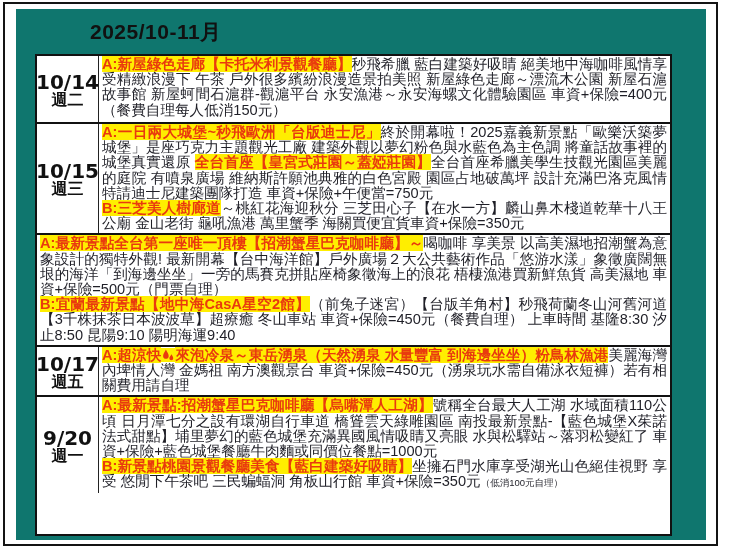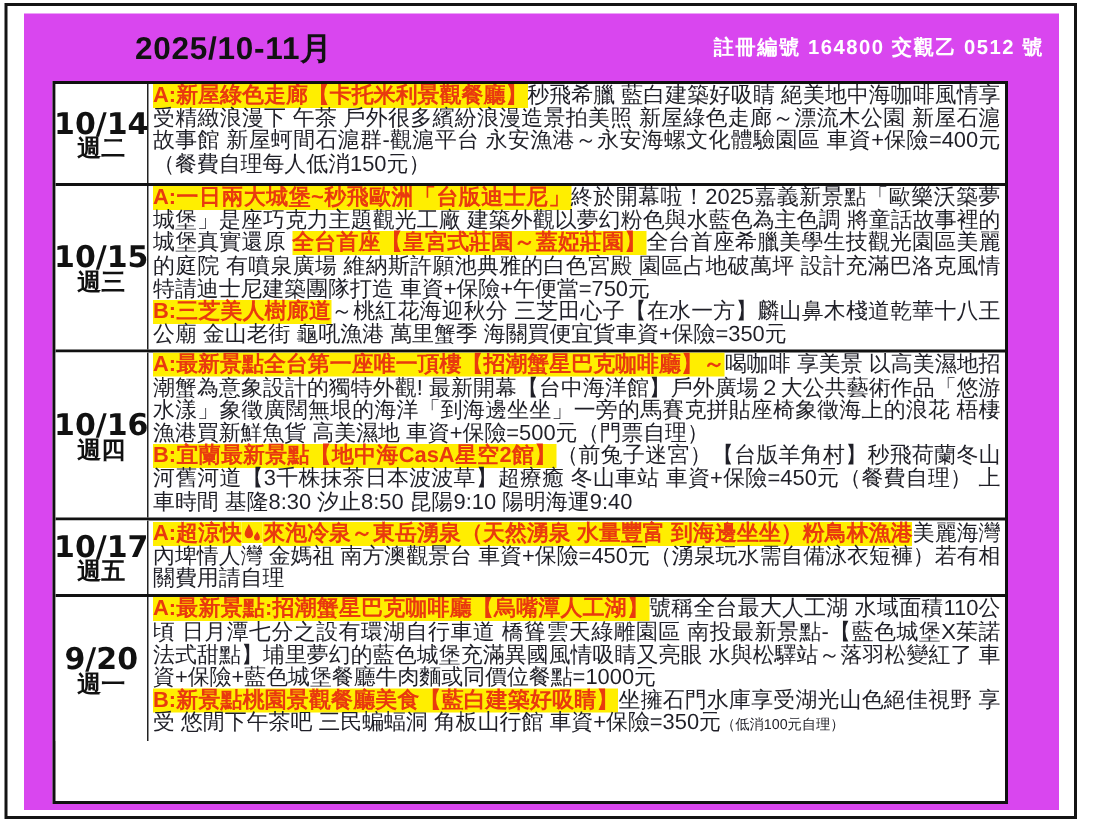--- a/index.html
+++ b/index.html
@@ -32,47 +32,42 @@
   .plain { color:#1f1f27; }
   .small { font-size:9.5px; color:#1f1f27; }
   .drops { display:inline-block; vertical-align:-2px; }
   .drops svg { display:block; }
 </style>
 </head>
 <body>
 
 <div class="page">
   <div class="outer-border"></div>
-  <div class="frame" style="background: #d946ef;">
+  <div class="frame" style="background: #0f766e;">
     <div class="band">
       <span class="period">2025/10-11月</span>
-      <span class="reg">註冊編號 164800 交觀乙 0512 號</span>
     </div>
     <div class="panel">
   <div class="row" style="min-height: 66px;">
     <div class="date-cell">
       <span class="date-num">10/14</span>
       <span class="date-wd">週二</span>
     </div>
     <div class="content-cell"><span class="hl">A:新屋綠色走廊【卡托米利景觀餐廳】</span><span class="plain">秒飛希臘 藍白建築好吸睛 絕美地中海咖啡風情享受精緻浪漫下 午茶 戶外很多繽紛浪漫造景拍美照 新屋綠色走廊～漂流木公園 新屋石滬故事館 新屋蚵間石滬群-觀滬平台 永安漁港～永安海螺文化體驗園區 車資+保險=400元（餐費自理每人低消150元）</span></div>
   </div>
 
   <div class="row" style="min-height: 106px;">
     <div class="date-cell">
       <span class="date-num">10/15</span>
       <span class="date-wd">週三</span>
     </div>
     <div class="content-cell"><span class="hl">A:一日兩大城堡~秒飛歐洲「台版迪士尼」</span><span class="plain">終於開幕啦！2025嘉義新景點「歐樂沃築夢城堡」是座巧克力主題觀光工廠 建築外觀以夢幻粉色與水藍色為主色調 將童話故事裡的城堡真實還原 </span><span class="hl">全台首座【皇宮式莊園～蓋婭莊園】</span><span class="plain">全台首座希臘美學生技觀光園區美麗的庭院 有噴泉廣場 維納斯許願池典雅的白色宮殿 園區占地破萬坪 設計充滿巴洛克風情 特請迪士尼建築團隊打造 車資+保險+午便當=750元</span><br><span class="hl">B:三芝美人樹廊道</span><span class="plain">～桃紅花海迎秋分 三芝田心子【在水一方】麟山鼻木棧道乾華十八王公廟 金山老街 龜吼漁港 萬里蟹季 海關買便宜貨車資+保險=350元</span></div>
   </div>
 
   <div class="row" style="min-height: 106px;">
-    <div class="date-cell">
-      <span class="date-num">10/16</span>
-      <span class="date-wd">週四</span>
-    </div>
     <div class="content-cell"><span class="hl">A:最新景點全台第一座唯一頂樓【招潮蟹星巴克咖啡廳】～</span><span class="plain">喝咖啡 享美景 以高美濕地招潮蟹為意象設計的獨特外觀! 最新開幕【台中海洋館】戶外廣場２大公共藝術作品「悠游水漾」象徵廣闊無垠的海洋「到海邊坐坐」一旁的馬賽克拼貼座椅象徵海上的浪花 梧棲漁港買新鮮魚貨 高美濕地 車資+保險=500元（門票自理）</span><br><span class="hl">B:宜蘭最新景點【地中海CasA星空2館】</span><span class="plain">（前兔子迷宮）【台版羊角村】秒飛荷蘭冬山河舊河道【3千株抹茶日本波波草】超療癒 冬山車站 車資+保險=450元（餐費自理） 上車時間 基隆8:30 汐止8:50 昆陽9:10 陽明海運9:40</span></div>
   </div>
 
   <div class="row" style="min-height: 50px;">
     <div class="date-cell">
       <span class="date-num">10/17</span>
       <span class="date-wd">週五</span>
     </div>
     <div class="content-cell"><span class="hl">A:超涼快</span><span class="hl drops"><svg width="14" height="14" viewBox="0 0 20 20">
                 <path fill="#e93a0e" d="M7 2 C9 6 11 8.5 11 11.5 A4 4 0 1 1 3 11.5 C3 8.5 5 6 7 2 Z"></path>

